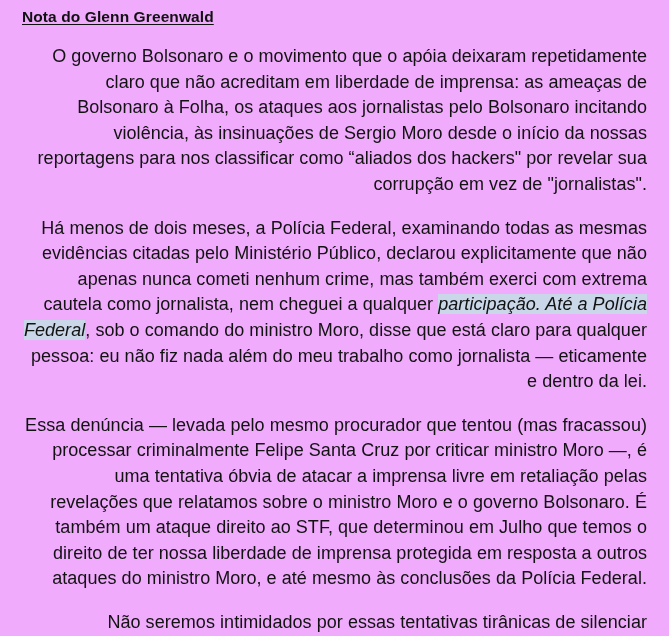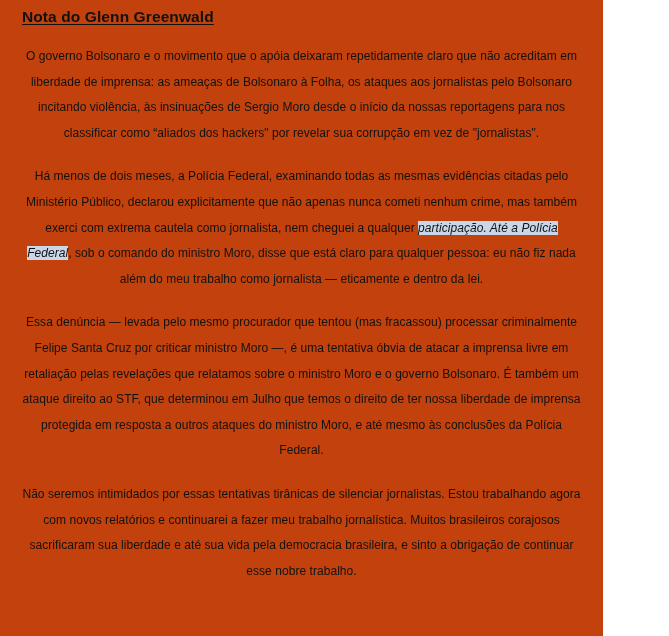--- a/index.html
+++ b/index.html
@@ -9,40 +9,40 @@
   }
   body {
     width: 669px;
     height: 636px;
     font-family: "Liberation Sans", sans-serif;
     color: #111111;
     overflow: hidden;
   }
   .page {
     box-sizing: border-box;
-    width: 603px;
+    width: 669px;
     height: 636px;
     padding: 8px 22px 0 22px;
-    background: #c2410c;
+    background: #f0abfc;
   }
   .doc-title {
     font-size: 15.5px;
     font-weight: bold;
     color: #111111;
     text-decoration: underline;
     text-underline-offset: 2px;
     margin: 0 0 18px 0;
     letter-spacing: 0.1px;
   }
   .para {
-    font-size: 12px;
+    font-size: 18px;
     line-height: 25.6px;
     color: #121212;
     margin: 10px 0 18px 0;
-    text-align: center;
+    text-align: right;
     letter-spacing: 0.05px;
   }
   .para:last-child {
     margin-bottom: 0;
   }
   .selected {
     background: #c9d7e8;
     font-style: italic;
   }
 </style>

